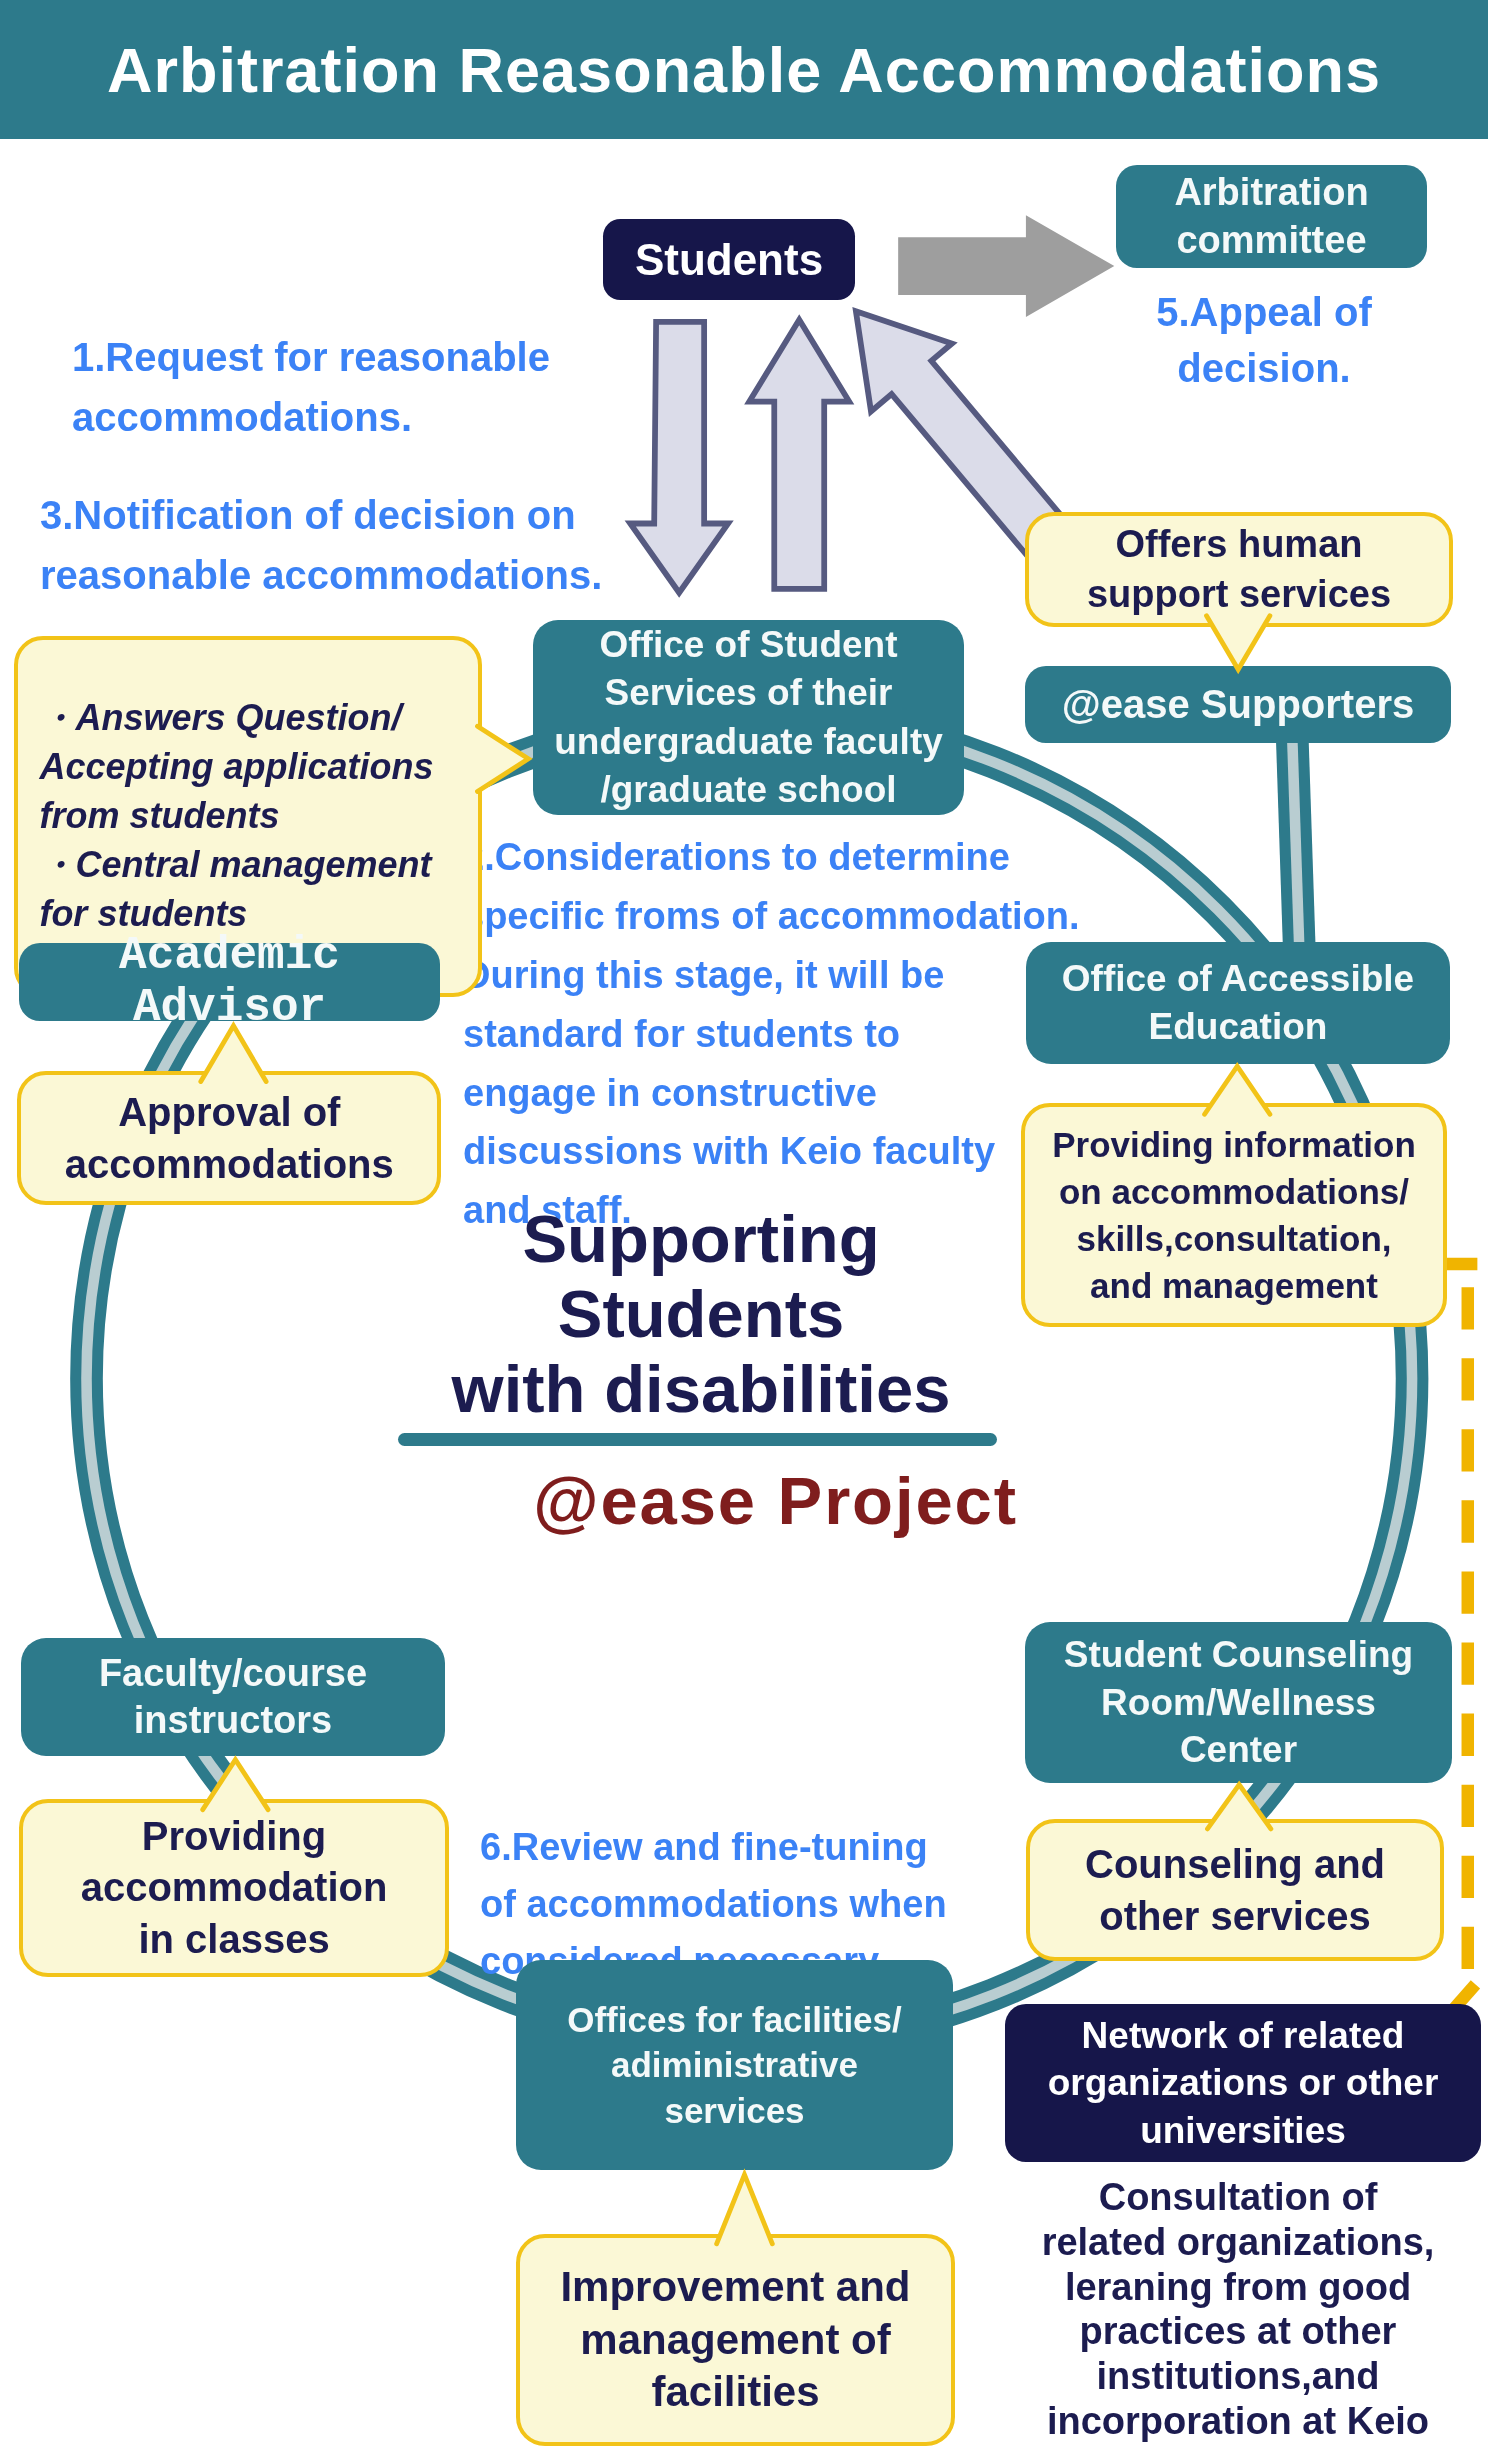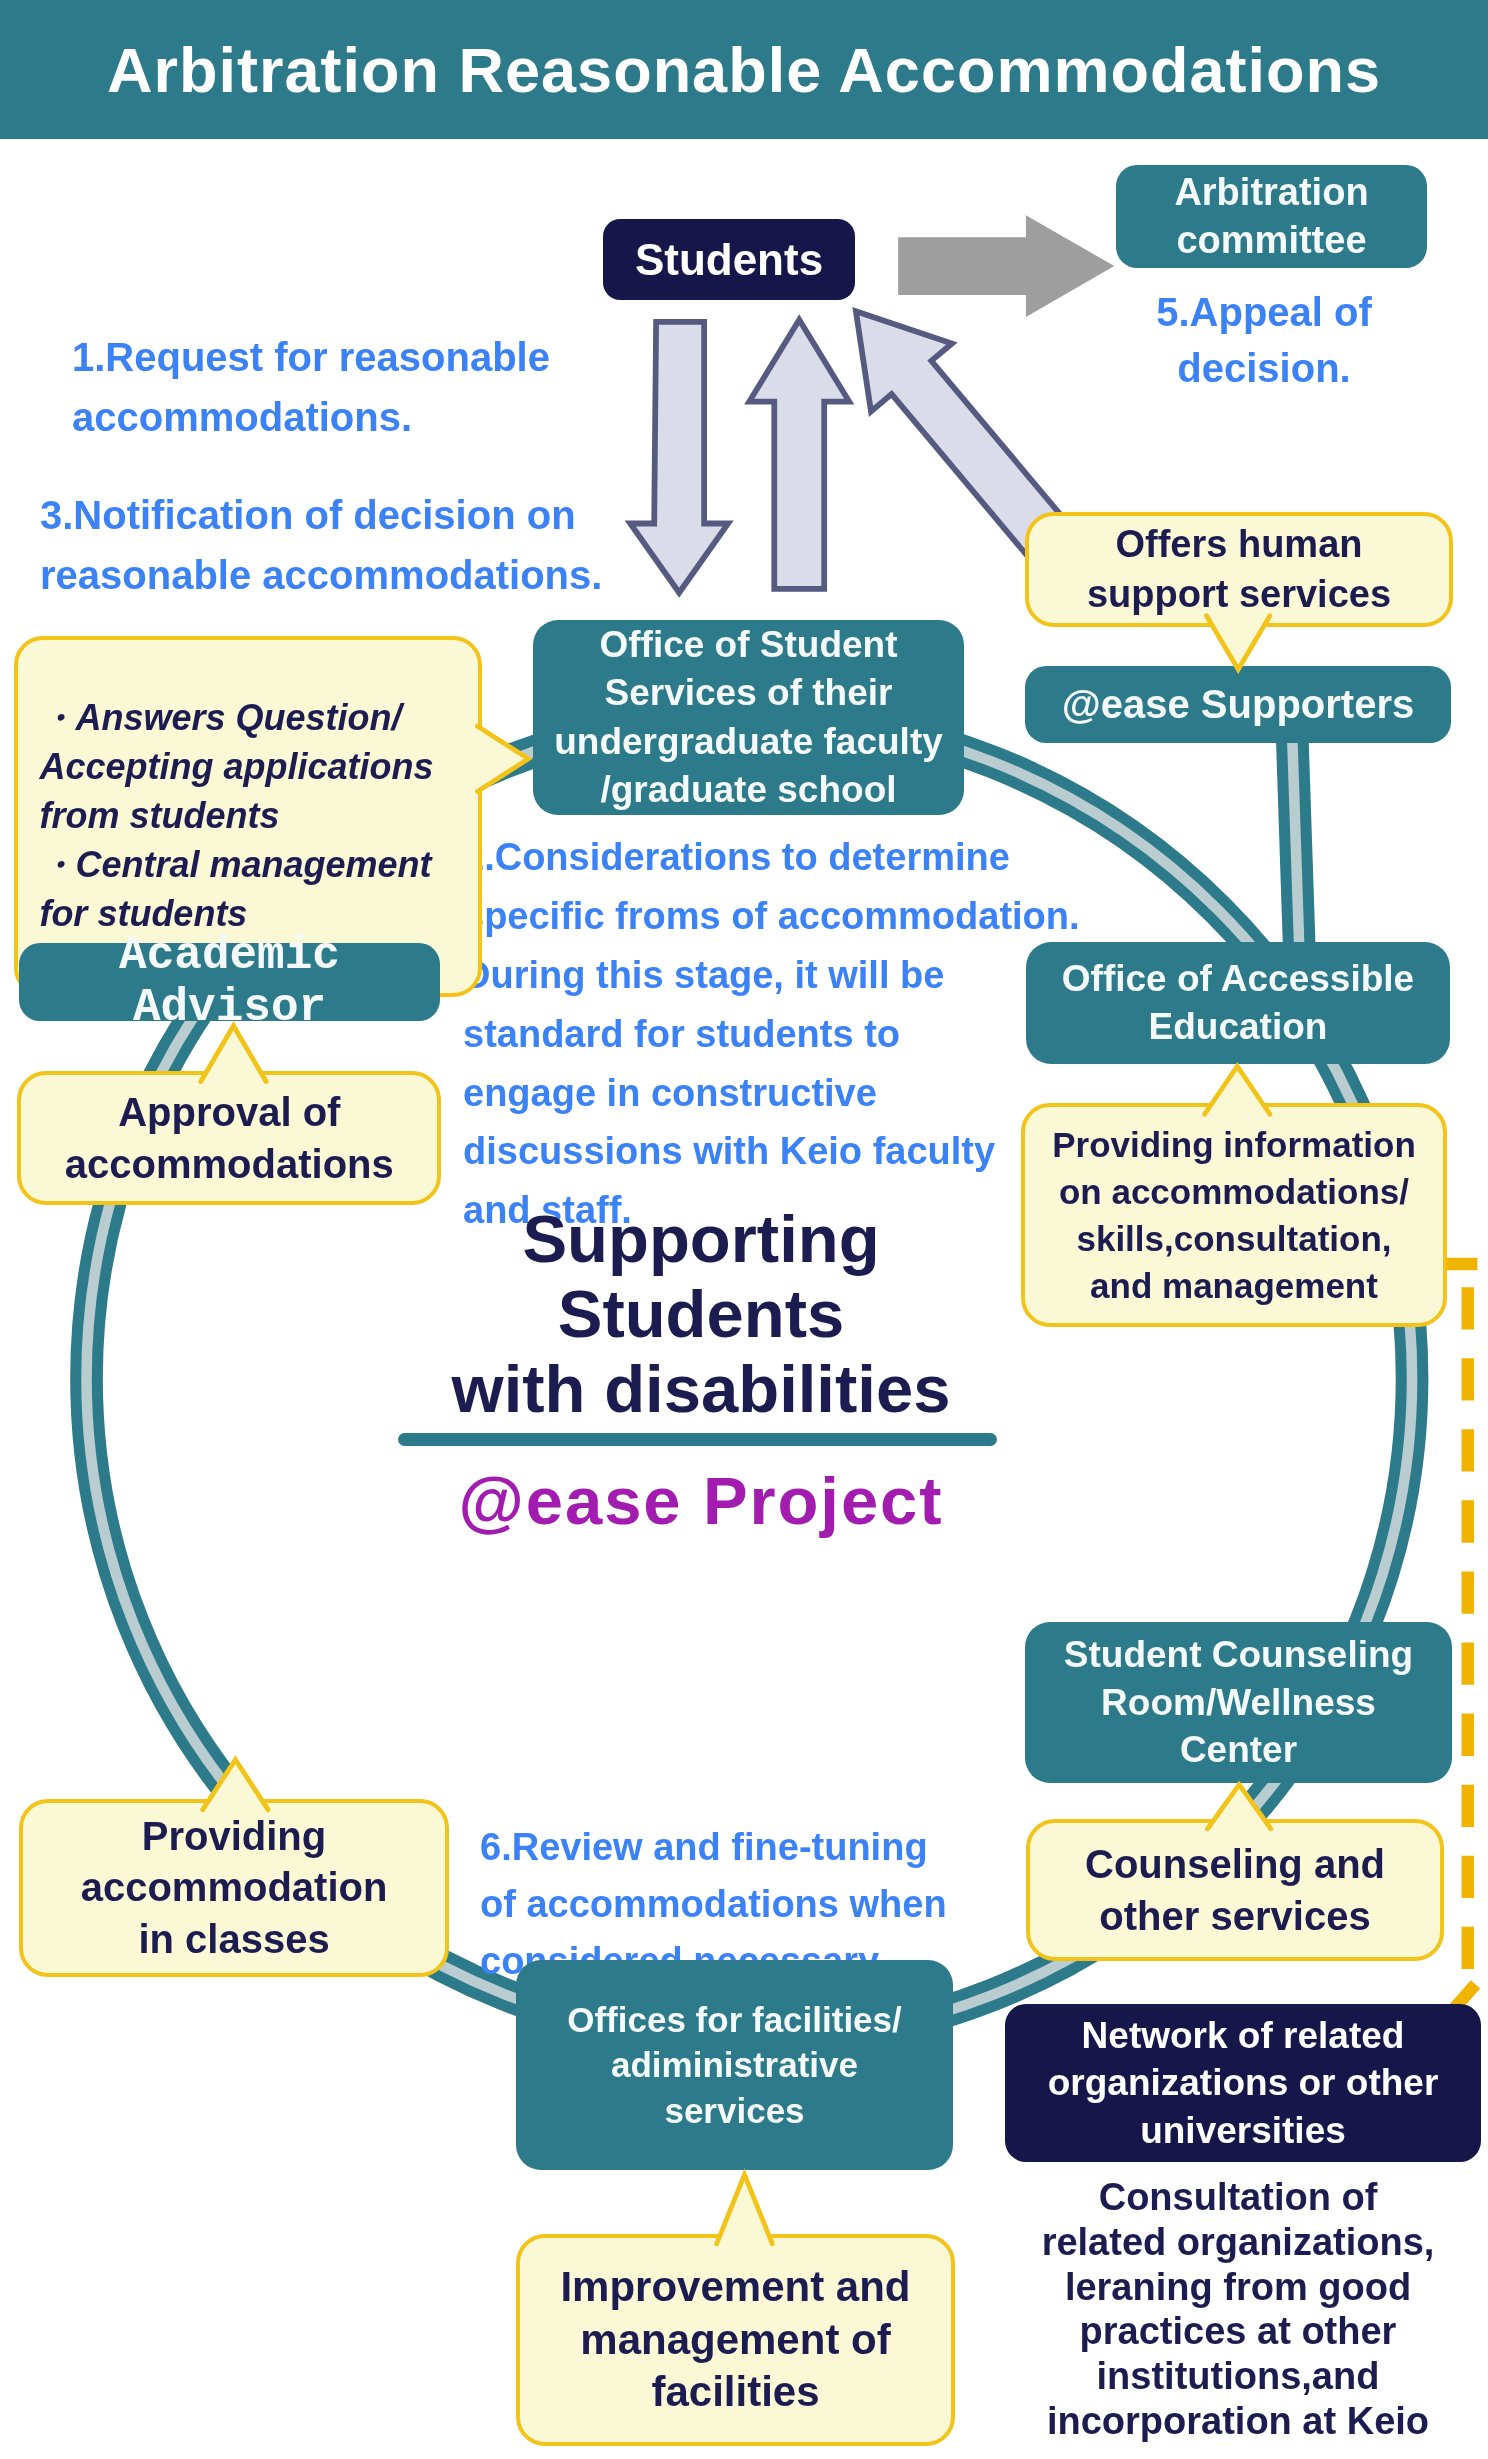--- a/index.html
+++ b/index.html
@@ -17,21 +17,21 @@
     text-align:center;white-space:pre-line;z-index:2;}
   .navy-box{background:#16164a;color:#ffffff;border-radius:21px;
     display:flex;align-items:center;justify-content:center;
     text-align:center;white-space:pre-line;z-index:2;}
   .bubble{background:#fbf8d6;border:4.8px solid #f2c318;border-radius:29px;color:#1c1c50;
     display:flex;align-items:center;justify-content:center;
     text-align:center;white-space:pre-line;z-index:2;}
   .bubble.left-align{text-align:left;justify-content:flex-start;padding:0 21px;font-style:italic;}
   .step{color:#3b82f6;white-space:pre-line;z-index:1;}
   .center-title{color:#1c1c50;font-size:67px;line-height:1.12;text-align:center;white-space:pre-line;z-index:1;}
-  .center-sub{color:#a21caf;font-size:67px;text-align:center;white-space:pre-line;z-index:1;letter-spacing:1.9px;}
+  .center-sub{color:#7f1d1d;font-size:67px;text-align:right;white-space:pre-line;z-index:1;letter-spacing:1.9px;}
   .divider{background:#2d7a8b;border-radius:6.7px;z-index:1;}
   .note{color:#1c1c50;text-align:center;white-space:pre-line;z-index:1;}
 </style>
 </head>
 <body>
 
 <div class="canvas">
 
   <svg class="layer" width="1488" height="2459" viewBox="0 0 1549 2560" style="z-index:0;">
     <circle cx="780" cy="1435" r="690" fill="none" stroke="#2d7a8b" stroke-width="34"></circle>
@@ -123,20 +123,24 @@
   <div class="abs center-title" style="left:384px;top:1201px;width:634px;">Supporting
 Students
 with disabilities</div>
   <div class="abs divider" style="left:398px;top:1433px;width:599px;height:12.5px;"></div>
   <div class="abs center-sub" style="left:384px;top:1462px;width:634px;">@ease Project</div>
 
   <div class="abs step" style="left:480px;top:1819px;width:634px;font-size:38px;line-height:1.5;">6.Review and fine-tuning
 of accommodations when
 considered necessary.</div>
 
+  <div class="abs teal-box" style="left:21px;top:1638px;width:424px;height:118px;font-size:38px;line-height:1.25;">
+    <span>Faculty/course
+instructors</span>
+  </div>
   <div class="abs bubble" style="left:19px;top:1799px;width:430px;height:178px;font-size:40px;line-height:1.28;">
     <span>Providing
 accommodation
 in classes</span>
   </div>
 
   <div class="abs teal-box" style="left:1025px;top:1622px;width:427px;height:161px;font-size:37px;line-height:1.28;">
     <span>Student Counseling
 Room/Wellness
 Center</span>

